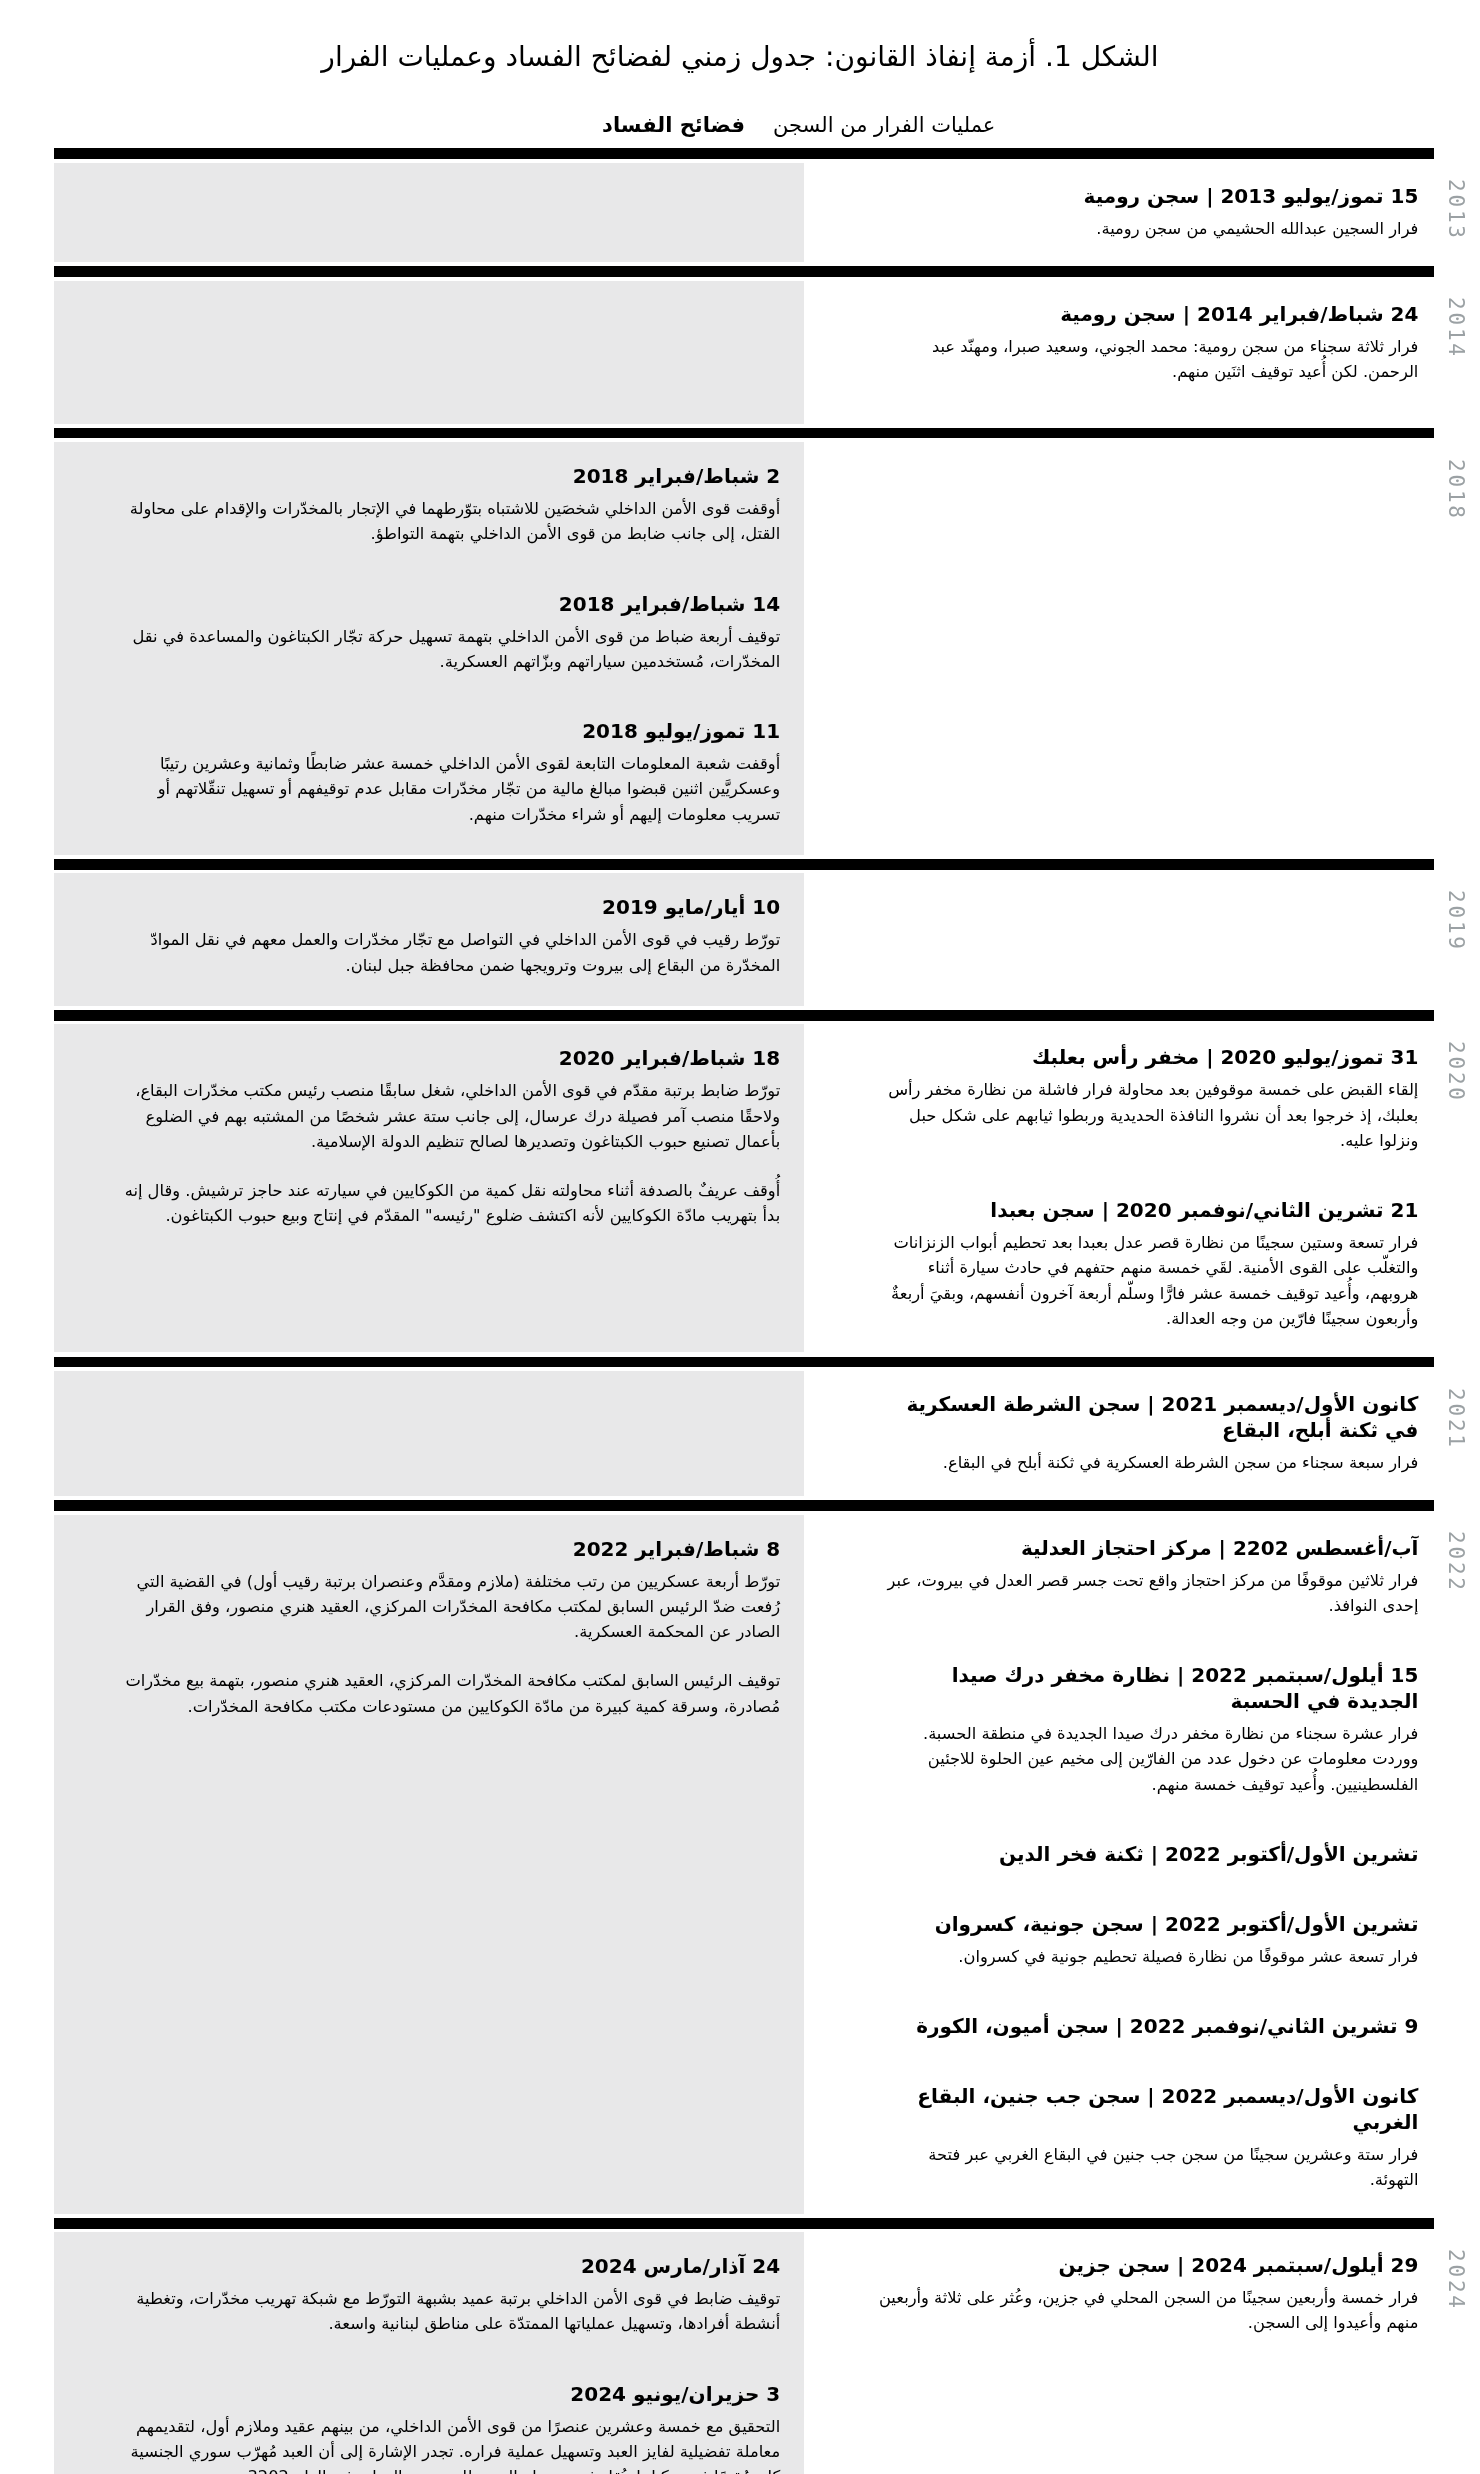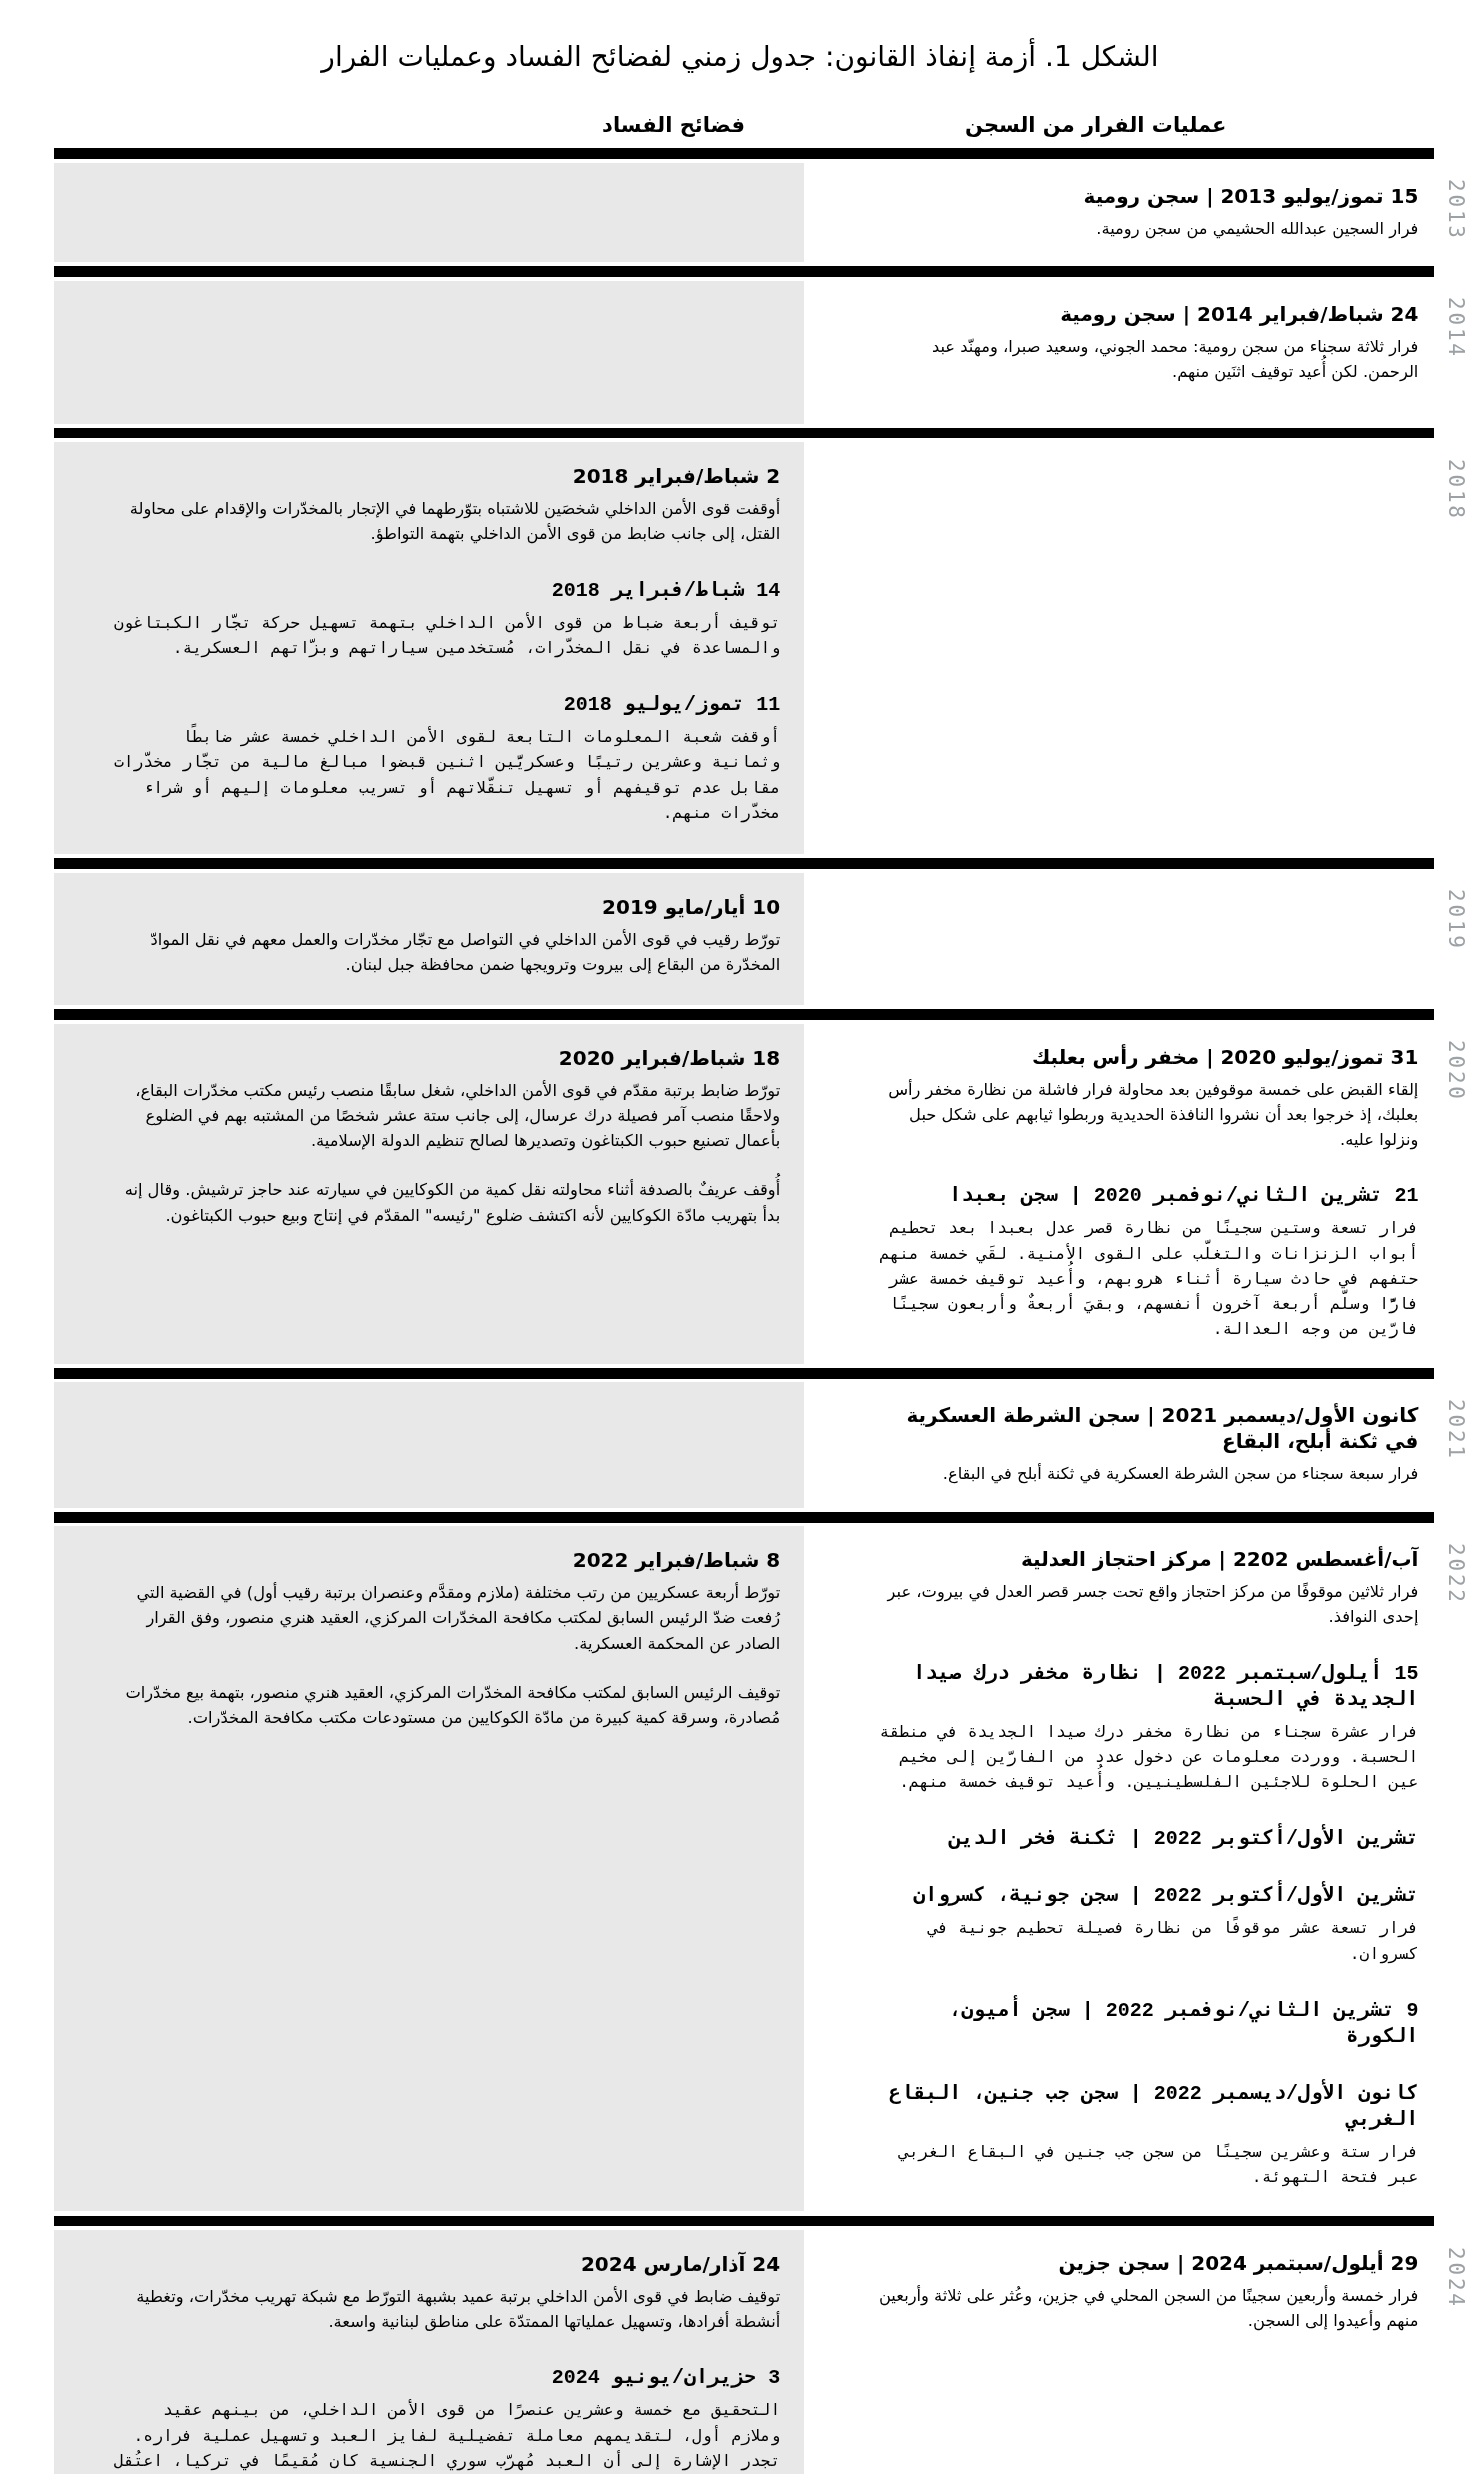--- a/index.html
+++ b/index.html
@@ -19,22 +19,22 @@
     letter-spacing:0;
   }
 
   .col-headers{
     display:flex;
     direction:rtl;
     margin:0 46px 11.4px 54px;
   }
   .col-headers .escapes-h{
     width:689px;box-sizing:border-box;
-    text-align:center;padding-left:28px;padding-right:15.6px;
-    font-size:21px;font-weight:bold;
+    text-align:left;padding-left:28px;padding-right:15.6px;
+    font-size:21px;font-weight:normal;
   }
   .col-headers .scandals-h{
     width:691px;box-sizing:border-box;
     text-align:right;
     font-size:21px;font-weight:bold;
   }
 
   .timeline{margin:0 46px 0 54px;}
   .section{position:relative;margin-bottom:4.3px;}
   .bar{height:10.7px;background:#000;}
@@ -52,21 +52,21 @@
   .sec0 .cols{min-height:87px;}
   .sec1 .cols{min-height:143px;}
   .sec2 .cols{min-height:346px;}
   .sec3 .cols{min-height:126px;}
   .sec4 .cols{min-height:270px;}
   .sec5 .cols{min-height:114px;}
   .sec6 .cols{min-height:614px;}
   .sec7 .cols{min-height:288px;}
 
   .item{text-align:right;}
-  .item + .item{margin-top:31px;font-family:Liberation Mono, monospace;}
+  .item + .item{margin-top:44px;}
   .item h3{
     margin:0 0 7px 0;
     font-size:20px;
     font-weight:bold;
     line-height:1.3;
   }
   .item p{
     margin:0;
     font-size:16.3px;
     line-height:1.55;

